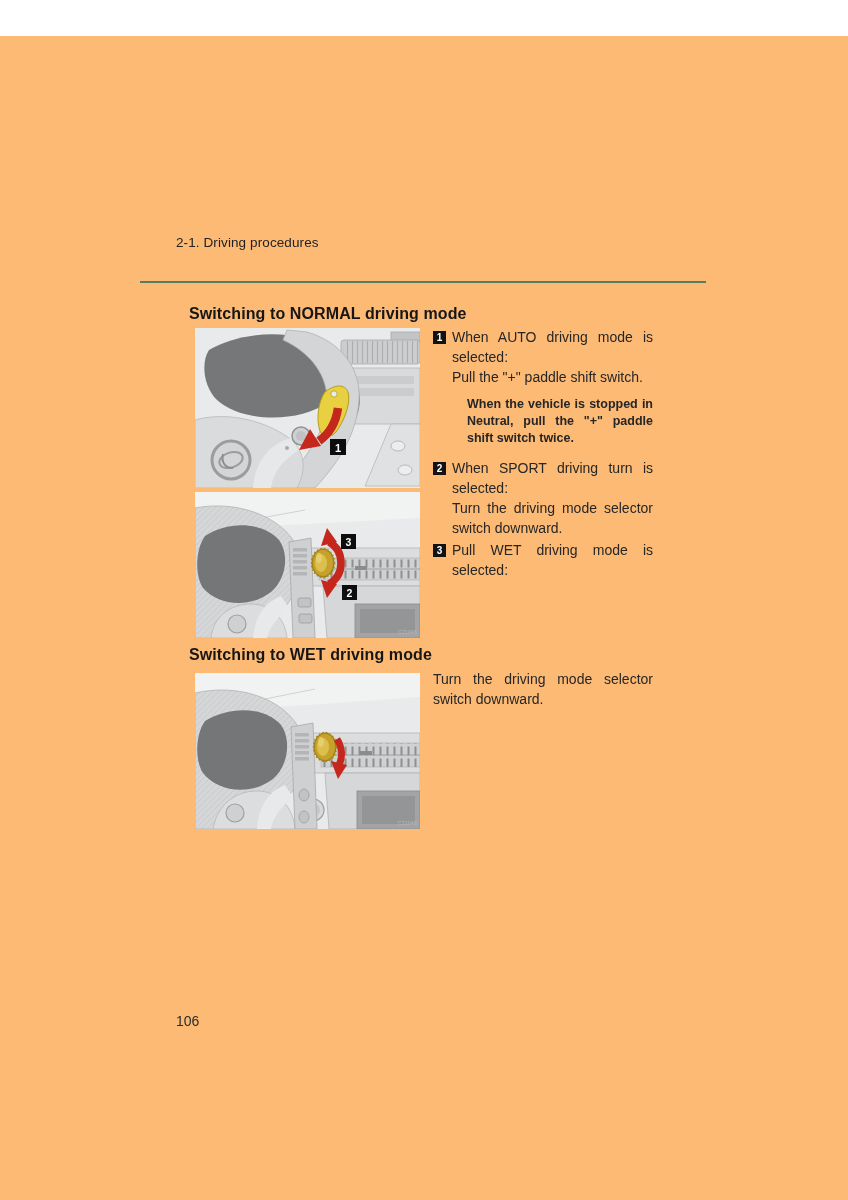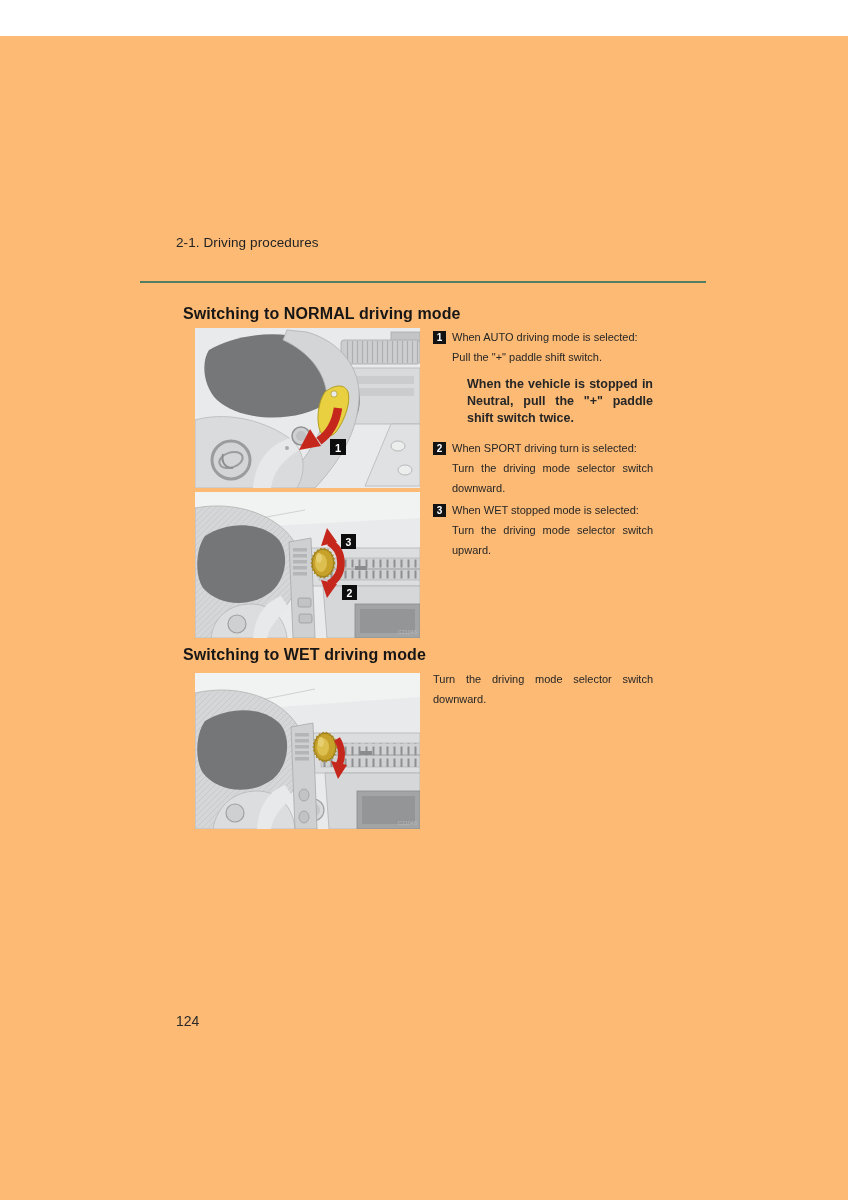--- a/index.html
+++ b/index.html
@@ -10,42 +10,42 @@
   }
   .breadcrumb {
     position:absolute; left:176px; top:199px;
     font-size:13.5px; color:#222; letter-spacing:.1px;
   }
   .rule {
     position:absolute; left:140px; top:245px; width:566px; height:2px;
     background:#527e63;
   }
   .sec-heading {
-    position:absolute; left:183px; font-size:16px; font-weight:bold; color:#161616;
+    position:absolute; left:189px; font-size:16px; font-weight:bold; color:#161616;
     letter-spacing:.1px;
   }
   #heading-normal { top:269px; }
   #heading-wet    { top:610px;text-align:right; }
   .fig { position:absolute; left:195px; width:225px; display:block; }
   #fig-normal-1 { top:292px; height:160px; }
   #fig-normal-2 { top:456px; height:146px; }
   #fig-wet      { top:637px; height:156px; }
   .fig svg { display:block; width:100%; height:100%; }
   .textcol { position:absolute; left:433px; width:220px; }
   #text-normal { top:291px; }
   #text-wet    { top:633px; }
   .item { display:flex; align-items:flex-start; margin-bottom:2px; }
   .marker {
     flex:0 0 13px; width:13px; height:13px; margin:4px 6px 0 0;
     background:#121212; color:#fff; font-size:10px; font-weight:bold;
     line-height:13px; text-align:center;
   }
   .item-body { flex:1 1 auto; min-width:0; }
   .cond, .act, .para {
-    font-size:11px; line-height:20px; text-align:justify; color:#262626;
+    font-size:14px; line-height:20px; text-align:justify; color:#262626;
   }
   .note {
     font-size:12.5px; line-height:17px; text-align:justify; color:#262626;
     margin:9px 0 9px 15px;
     font-weight:bold;
   }
   .pagenum {
     position:absolute; left:176px; top:977px; font-size:14px; color:#2a2a2a;
   }
 </style>
@@ -196,22 +196,21 @@
     <div class="item">
       <span class="marker">2</span>
       <div class="item-body">
         <p class="cond">When SPORT driving turn is selected:</p>
         <p class="act">Turn the driving mode selector switch downward.</p>
       </div>
     </div>
     <div class="item">
       <span class="marker">3</span>
       <div class="item-body">
-        <p class="cond">When WET stopped mode is selected:</p>
-        <p class="act">Turn the driving mode selector switch upward.</p>
+        <p class="cond">Pull WET driving mode is selected:</p>
       </div>
     </div>
   </div>
 
   <div class="sec-heading" id="heading-wet">Switching to WET driving mode</div>
 
   <div class="fig" id="fig-wet">
     <svg viewBox="0 0 225 156">
       <defs>
         <pattern id="f3tick" width="7" height="12" patternUnits="userSpaceOnUse">
@@ -269,15 +268,15 @@
         <polygon points="136,88 152,92 143,106" fill="#c6271d"></polygon>
       </g>
       <text x="222" y="152" text-anchor="end" font-size="5.5" fill="#b7b8b9" font-family="Liberation Sans, sans-serif">C21046</text>
     </svg>
   </div>
 
   <div class="textcol" id="text-wet">
     <p class="para">Turn the driving mode selector switch downward.</p>
   </div>
 
-  <div class="pagenum">124</div>
+  <div class="pagenum">106</div>
 
 </div>
 
 </body></html>

